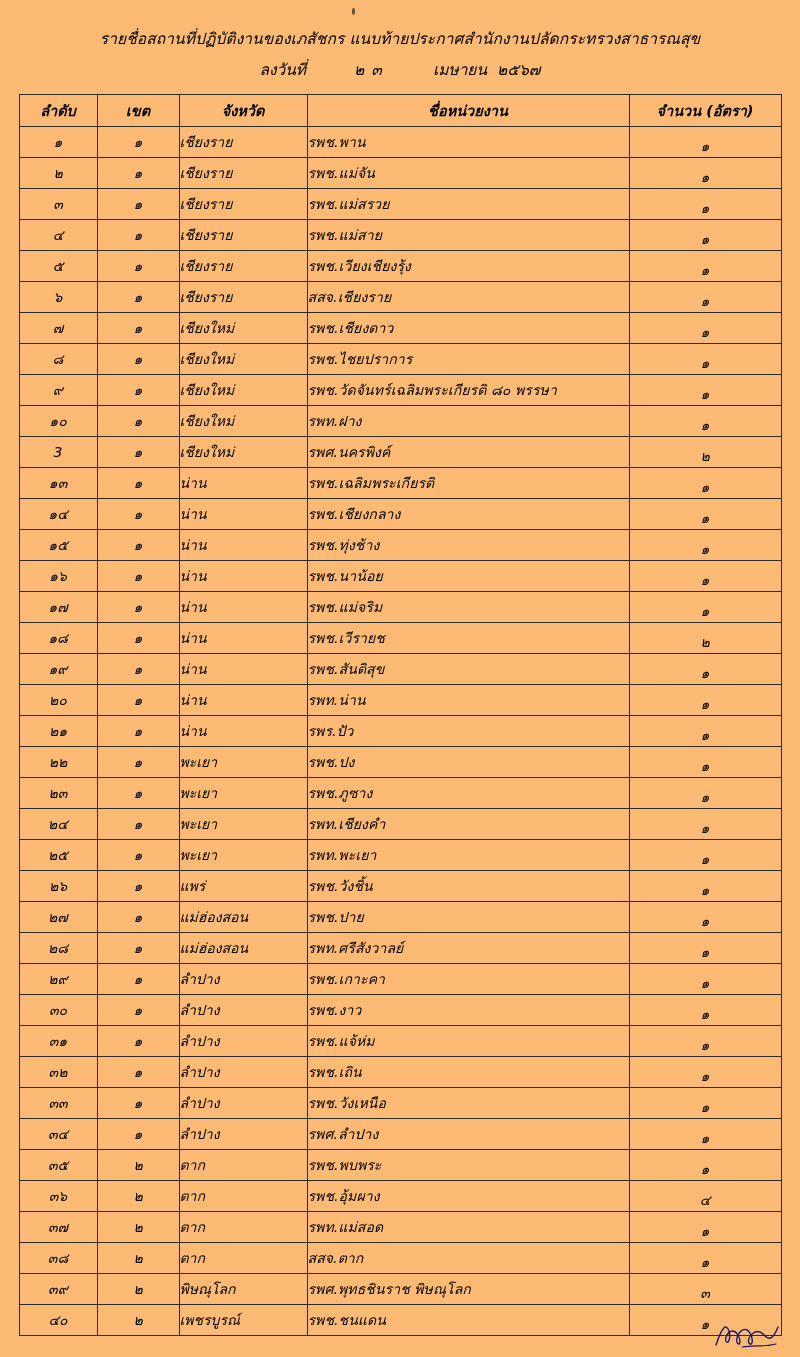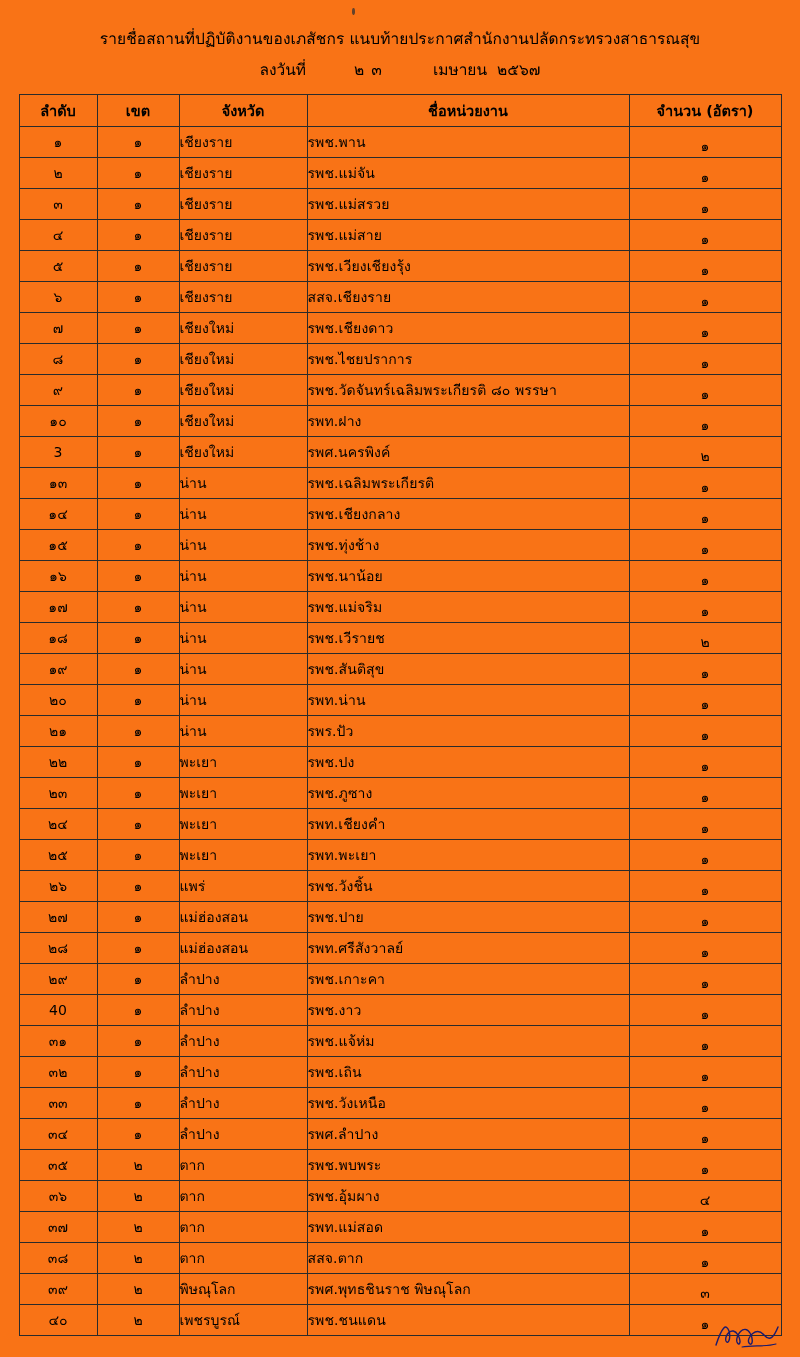--- a/index.html
+++ b/index.html
@@ -14,21 +14,22 @@
     color: #000;
     position: relative;
     overflow: hidden;
   }
   .page {
     width: 800px;
     height: 1357px;
     position: relative;
     box-sizing: border-box;
     padding: 0;
-    background: #f97316;
+    background: #fdba74;
+    font-style: italic;
   }
   .top-mark {
     position: absolute;
     top: 8px;
     left: 352px;
     width: 3px;
     height: 7px;
     background: #333;
     border-radius: 40%;
     opacity: .75;
@@ -322,21 +323,21 @@
           <td class="count"><span>๑</span></td>
         </tr>
         <tr>
           <td class="no">๒๙</td>
           <td class="zone">๑</td>
           <td class="prov">ลำปาง</td>
           <td class="unit unit-wide">รพช.เกาะคา</td>
           <td class="count"><span>๑</span></td>
         </tr>
         <tr>
-          <td class="no">40</td>
+          <td class="no">๓๐</td>
           <td class="zone">๑</td>
           <td class="prov">ลำปาง</td>
           <td class="unit unit-wide">รพช.งาว</td>
           <td class="count"><span>๑</span></td>
         </tr>
         <tr>
           <td class="no">๓๑</td>
           <td class="zone">๑</td>
           <td class="prov">ลำปาง</td>
           <td class="unit unit-wide">รพช.แจ้ห่ม</td>

